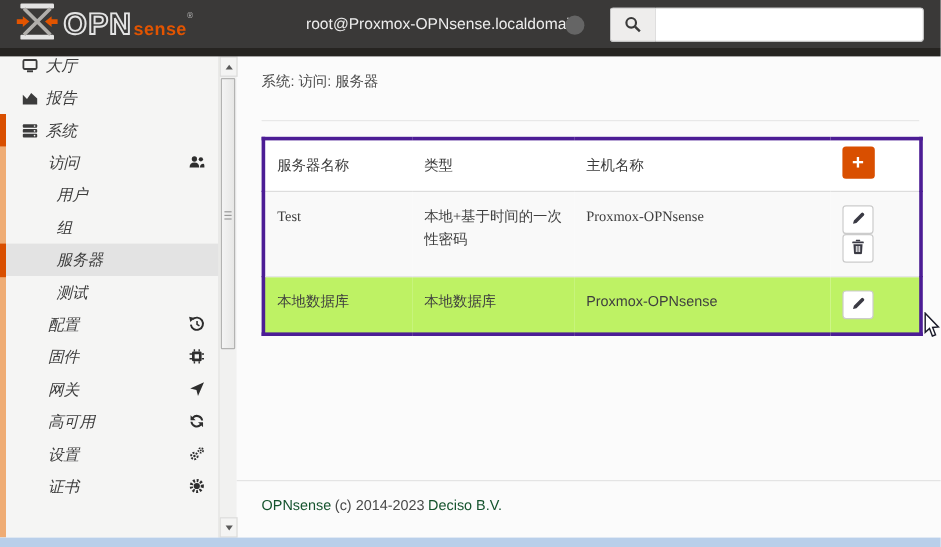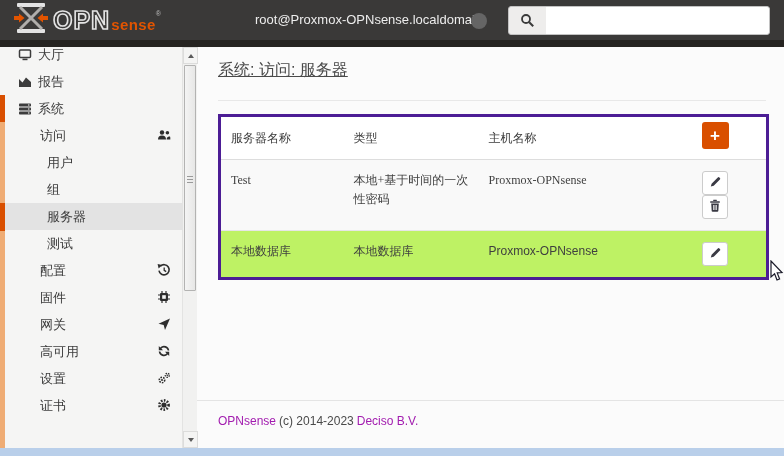--- a/index.html
+++ b/index.html
@@ -27,21 +27,21 @@
   .status-dot { position:absolute; left:471px; top:13px; width:16px; height:16px; border-radius:50%; background:#656565; }
   .searchbox { position:absolute; left:508px; top:6px; width:262px; height:29px; display:flex; border-radius:3px; overflow:hidden; }
   .search-addon { width:38px; background:#eeedec; border:1px solid #c2c2c2; border-right:none;
                   display:flex; align-items:center; justify-content:center; border-radius:3px 0 0 3px; }
   .search-input { flex:1; border:1px solid #c2c2c2; border-left:none; outline:none; font-size:13px; padding:0 8px;
                   border-radius:0 3px 3px 0; background:#fff; color:#333; }
 
   
   .sidebar { position:absolute; left:0; top:47px; width:197px; height:401px; background:#f5f5f4; overflow:hidden; z-index:5; }
   .menu { list-style:none; position:absolute; left:0; top:-6px; width:182px; }
-  .menu li { position:relative; height:27px; display:flex; align-items:center; font-size:13px; color:#3c3c3c; cursor:pointer; }
+  .menu li { position:relative; height:27px; display:flex; align-items:center; font-size:13px; color:#3c3c3c; cursor:pointer;font-style:italic; }
   .menu li.lvl0 { padding-left:18px; }
   .menu li.lvl1 { padding-left:40px;align-items:center; }
   .menu li.lvl2 { padding-left:47px; }
   .menu li.selected { background:#e3e3e3; }
   .licon { width:14px; height:14px; margin-right:6px; display:inline-flex; flex:none; }
   .ricon { position:absolute; right:11px; top:6px; width:14px; height:14px; display:inline-flex; }
   .accent-light { position:absolute; left:0; top:52px; bottom:0; width:5px; background:#efac74; z-index:6; }
   .accent-dark { position:absolute; left:0; width:5px; background:#d94f00; z-index:7; }
   .accent-sys { top:48px; height:27px; }
   .accent-srv { top:156px; height:28px; }
@@ -53,39 +53,39 @@
   .sb-down { bottom:0; }
   .tri-up { width:0; height:0; border-left:3.5px solid transparent; border-right:3.5px solid transparent; border-bottom:4.5px solid #5a5a5a; }
   .tri-down { width:0; height:0; border-left:3.5px solid transparent; border-right:3.5px solid transparent; border-top:4.5px solid #5a5a5a; }
   .sb-thumb { position:absolute; left:1px; top:18px; width:12px; height:226px; background:linear-gradient(90deg,#f4f4f4,#e7e7e6);
               border:1px solid #b3b3b2; border-radius:1px; }
   .sb-grip { position:absolute; left:2px; top:110px; width:6px; }
   .sb-grip div { height:1px; background:#9a9a9a; margin-bottom:2px; }
 
   
   .main { position:absolute; left:197px; top:47px; width:587px; height:401px; background:#fbfbfb; }
-  .page-title { position:absolute; left:21px; top:13px; font-size:16px; color:#4a4a4a; font-weight:400;text-decoration:underline; }
+  .page-title { position:absolute; left:21px; top:13px; font-size:12px; color:#4a4a4a; font-weight:400; }
   .title-divider { position:absolute; left:21px; right:18px; top:53px; border-top:1px solid #e8e8e8; }
 
   table.servers { position:absolute; left:21px; top:67px; width:548px; border-collapse:collapse; table-layout:fixed;
                   background:#fff; font-size:12px; color:#3f3f3f; border:3px solid #4c1d95; }
   table.servers th { font-weight:400; text-align:left; padding:10px 10px; border-bottom:1px solid #ddd; height:37px; color:#3a3a3a; }
   table.servers td { padding:11px 10px; vertical-align:top; line-height:19px; }
   tr.row-a { background:#f9f9f9;font-family:Liberation Serif, serif; }
   tr.row-a td { border-bottom:1px solid #e6e6e6; height:51px; }
   tr.row-b { background:#bef264; }
   tr.row-b td { height:42px; }
   th.actions-col, td.actions-col { padding-left:14px; }
   .btn-add { display:inline-flex; width:27px; height:27px; background:#d94f00; border:none; border-radius:3px; color:#fff;
              align-items:center; justify-content:center; font-size:17px; font-weight:700; cursor:pointer; margin-top:-5px; }
   .btn-icon { display:inline-flex; width:26px; height:24px; background:#fff; border:1px solid #ccc; border-radius:3px;
               align-items:center; justify-content:center; cursor:pointer; margin-right:3px; vertical-align:middle; }
 
   .footer { position:absolute; left:0; right:0; top:353px; border-top:1px solid #e4e4e4; padding:13px 0 0 21px; font-size:12px; color:#4a4a4a; }
-  .footer a { color:#a21caf; text-decoration:none; cursor:pointer; }
+  .footer a { color:#14532d; text-decoration:none; cursor:pointer; }
   .footer .mid { margin:1px 3px; }
 
   .bottom-strip { position:absolute; left:0; right:0; bottom:0; height:8px; background:#b9cfea; z-index:40; }
 
   .cursor { position:absolute; left:770px; top:260px; z-index:50; pointer-events:none; }
 </style>
 </head>
 <body>
 
 <div class="topbar">

